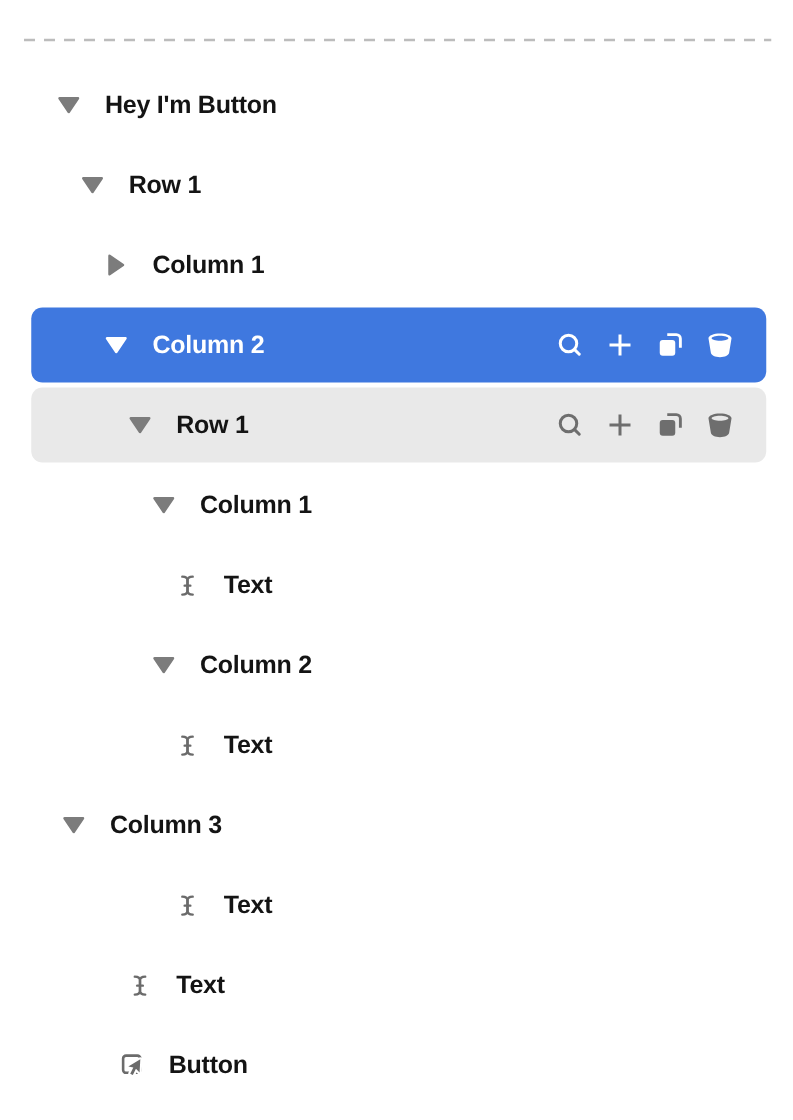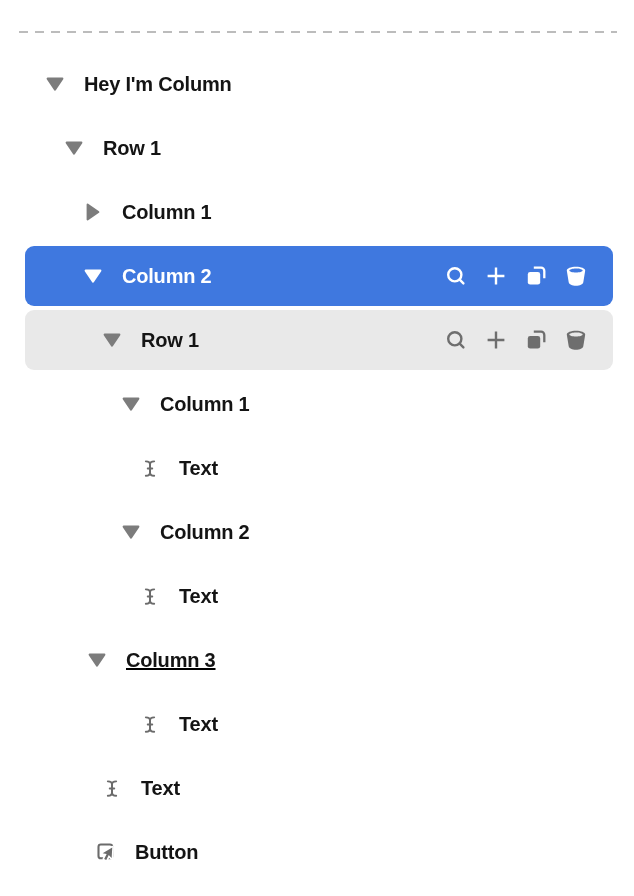--- a/index.html
+++ b/index.html
@@ -83,21 +83,21 @@
 <div class="separator"></div>
 
 <div class="tree">
     <div class="row hl-none" style="padding-left: 45px;">
 
     <span class="lead">
         <svg width="18" height="14" viewBox="0 0 18 14">
           <polygon points="1.6,1.6 16.4,1.6 9,12.6" fill="currentColor" stroke="currentColor" stroke-width="2" stroke-linejoin="round"></polygon>
         </svg>
       </span>
-    <span class="label">Hey I'm Column</span>
+    <span class="label">Hey I'm Button</span>
 
   </div>
     <div class="row hl-none" style="padding-left: 64px;">
 
     <span class="lead">
         <svg width="18" height="14" viewBox="0 0 18 14">
           <polygon points="1.6,1.6 16.4,1.6 9,12.6" fill="currentColor" stroke="currentColor" stroke-width="2" stroke-linejoin="round"></polygon>
         </svg>
       </span>
     <span class="label">Row 1</span>
@@ -216,21 +216,21 @@
     <span class="lead leaf">
         <svg width="23" height="23" viewBox="0 0 24 24" fill="none" stroke="currentColor" stroke-width="2.3" stroke-linecap="round">
           <path d="M7 3.4c3.3 0 5 1.2 5 3.9v9.4c0 2.7-1.7 3.9-5 3.9"></path>
           <path d="M17 3.4c-3.3 0-5 1.2-5 3.9v9.4c0 2.7 1.7 3.9 5 3.9"></path>
           <path d="M9.3 12h5.4"></path>
         </svg>
       </span>
     <span class="label">Text</span>
 
   </div>
-    <div class="row hl-none" style="padding-left: 87px; text-decoration: underline;">
+    <div class="row hl-none" style="padding-left: 49px;">
 
     <span class="lead">
         <svg width="18" height="14" viewBox="0 0 18 14">
           <polygon points="1.6,1.6 16.4,1.6 9,12.6" fill="currentColor" stroke="currentColor" stroke-width="2" stroke-linejoin="round"></polygon>
         </svg>
       </span>
     <span class="label">Column 3</span>
 
   </div>
     <div class="row hl-none" style="padding-left: 140px;">

